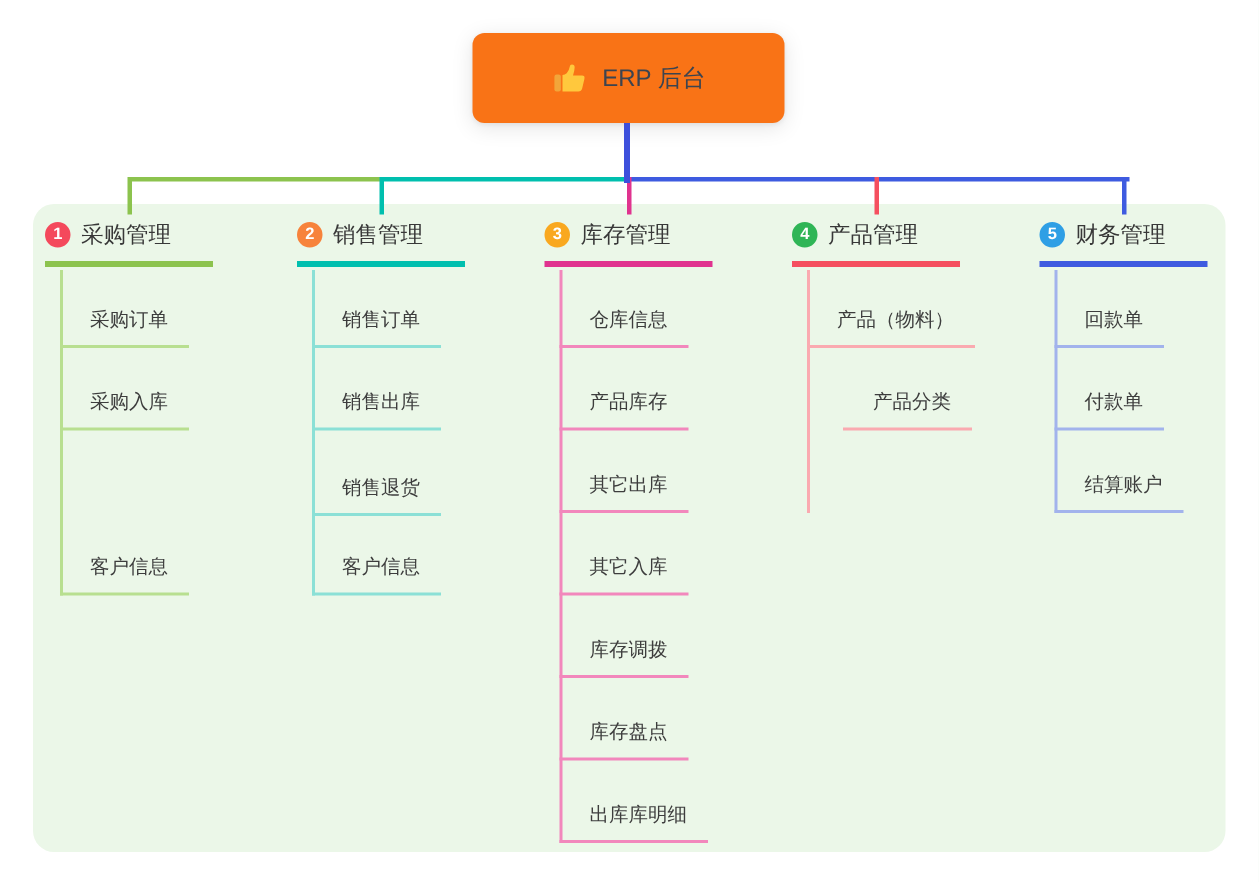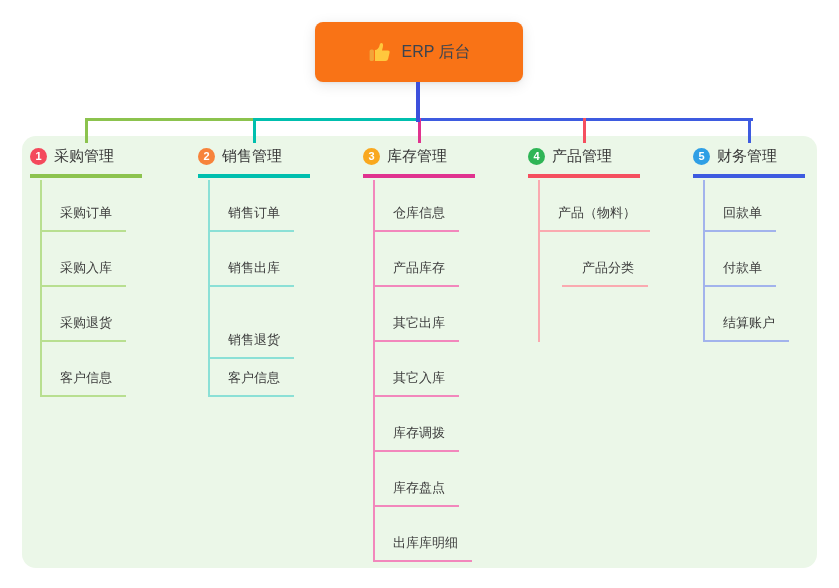--- a/index.html
+++ b/index.html
@@ -64,32 +64,31 @@
   </div>
 
   <div class="branch-col" style="left: 30px;">
     <div class="branch-header" style="border-bottom-color: rgb(140, 195, 78);">
       <span class="badge" style="background: rgb(244, 73, 92);">1</span>
       <span>采购管理</span>
     </div>
     <div class="trunk" style="height: 217px; background: rgb(184, 223, 144);"></div>
   <div class="child" style="top: 203px; border-bottom-color: rgb(184, 223, 144);">采购订单</div>
       <div class="child" style="top: 258px; border-bottom-color: rgb(184, 223, 144);">采购入库</div>
-      <div class="child" style="top: 313px; border-bottom-color: rgb(184, 223, 144);">采购退货</div>
       <div class="child" style="top: 368px; border-bottom-color: rgb(184, 223, 144);">客户信息</div>
     </div>
     <div class="branch-col" style="left: 198px;">
     <div class="branch-header" style="border-bottom-color: rgb(0, 191, 174);">
       <span class="badge" style="background: rgb(247, 131, 59);">2</span>
       <span>销售管理</span>
     </div>
     <div class="trunk" style="height: 217px; background: rgb(139, 224, 214);"></div>
   <div class="child" style="top: 203px; border-bottom-color: rgb(139, 224, 214);">销售订单</div>
       <div class="child" style="top: 258px; border-bottom-color: rgb(139, 224, 214);">销售出库</div>
-      <div class="child" style="top: 330px; border-bottom-color: rgb(139, 224, 214);">销售退货</div>
+      <div class="child" style="top: 315px; border-bottom-color: rgb(139, 224, 214);">销售退货</div>
       <div class="child" style="top: 368px; border-bottom-color: rgb(139, 224, 214);">客户信息</div>
     </div>
     <div class="branch-col" style="left: 363px;">
     <div class="branch-header" style="border-bottom-color: rgb(224, 51, 143);">
       <span class="badge" style="background: rgb(249, 168, 31);">3</span>
       <span>库存管理</span>
     </div>
     <div class="trunk" style="height: 382px; background: rgb(242, 135, 188);"></div>
   <div class="child" style="top: 203px; border-bottom-color: rgb(242, 135, 188);">仓库信息</div>
       <div class="child" style="top: 258px; border-bottom-color: rgb(242, 135, 188);">产品库存</div>

